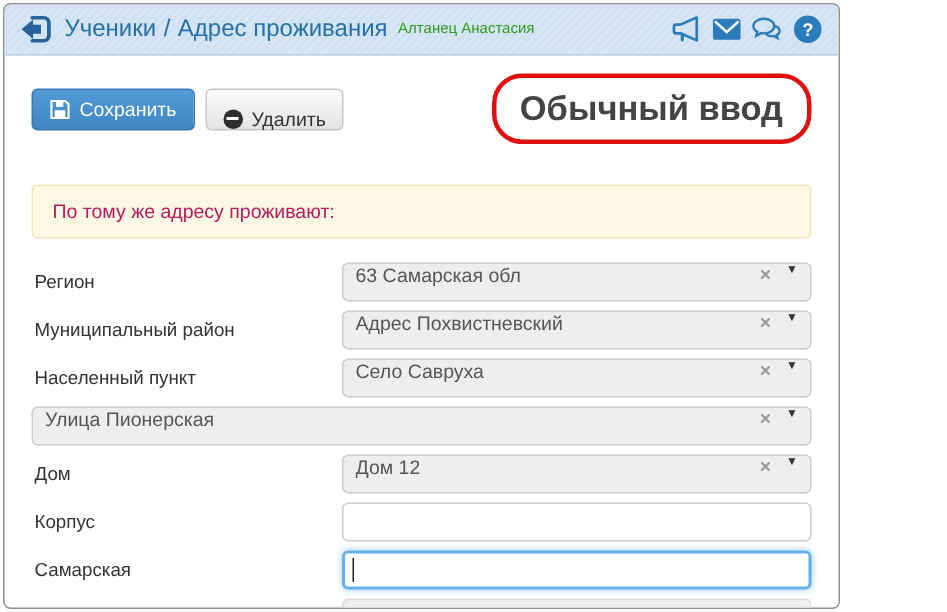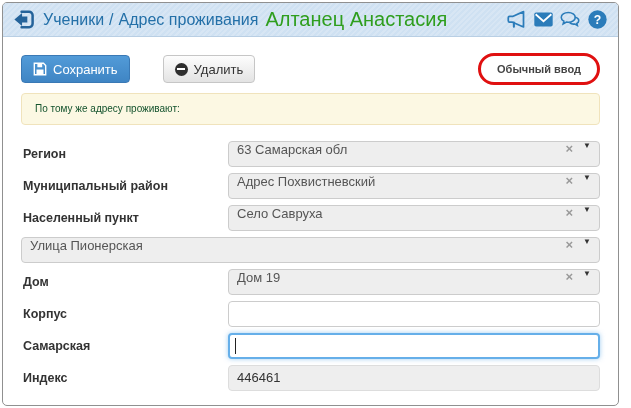--- a/index.html
+++ b/index.html
@@ -2,68 +2,68 @@
 <html lang="ru"><head>
 <meta charset="utf-8">
 <style>
   * { margin:0; padding:0; box-sizing:border-box; }
   html,body { background:#fff; font-family:"Liberation Sans","DejaVu Sans",sans-serif; }
   .page {
     position:relative; width:631px; height:408px; background:#fff;
     padding:2px;
   }
   .frame {
-    width:617px; height:404px; border:1px solid #909090; border-radius:5px;
+    width:558px; height:404px; border:1px solid #909090; border-radius:5px;
     background:#fff; overflow:hidden;
   }
   
   .header {
     height:34px; background:#cfe1f2;
     background-image:repeating-linear-gradient(135deg, rgba(255,255,255,.18) 0 2px, rgba(0,0,0,0) 2px 4px);
     border-bottom:1px solid #b9cfe4;
     display:flex; align-items:center; padding:0 10px 0 8px;
   }
   .back-btn { width:24px; height:24px; display:flex; align-items:center; justify-content:center; cursor:pointer; margin-right:8px; }
   .crumb { font-size:16px; color:#2470a8; display:flex; align-items:center; gap:5px; white-space:nowrap; }
   .crumb .sep { color:#2470a8; }
-  .student { font-size:20px; color:#2f9e1e; margin-left:7px; white-space:nowrap; }
+  .student { font-size:10px; color:#2f9e1e; margin-left:7px; white-space:nowrap; }
   .header-icons { margin-left:auto; display:flex; align-items:center; gap:5px; }
   .hicon { width:22px; height:22px; display:flex; align-items:center; justify-content:center; cursor:pointer; }
   
   .content { padding:0 18px; }
-  .toolbar { margin-top:12px; display:flex; align-items:center; min-height:40px;gap:26px; }
+  .toolbar { margin-top:12px; display:flex; align-items:center; min-height:40px; }
   .btn {
     display:inline-flex; align-items:center; gap:6px; height:28px; padding:0 11px;
     font-size:13px; border-radius:4px; cursor:pointer; line-height:1;
   }
   .btn-save {
     color:#fff; background:linear-gradient(#529bd8,#3f85c4); border:1px solid #3a79b5; font-weight:400;
   }
   .btn-delete {
-    color:#333; background:linear-gradient(#fdfdfd,#e3e3e3); border:1px solid #c6c6c6; margin-left:7px;
+    color:#333; background:linear-gradient(#fdfdfd,#e3e3e3); border:1px solid #c6c6c6; margin-left:7px;align-items:flex-end;
   }
   .minus-circle {
     width:13px; height:13px; border-radius:50%; background:#2e2e2e; position:relative; display:inline-block;
   }
   .minus-circle::after {
     content:""; position:absolute; left:2.5px; top:5.5px; width:8px; height:2px; background:#fff;
   }
   .mode-badge {
     margin-left:auto; border:3px solid #e01010; border-radius:20px; padding:7px 16px;
-    font-size:11px; font-weight:600; color:#444; cursor:pointer; white-space:nowrap;
+    font-size:23px; font-weight:600; color:#444; cursor:pointer; white-space:nowrap;
   }
   
   .alert {
-    margin-top:4px; background:#fcf8e3; border:1px solid #f0e3bc; border-radius:4px;
-    color:#14532d; font-size:10px; line-height:1.55; padding:7px 13px;
+    margin-top:27px; background:#fcf8e3; border:1px solid #f0e3bc; border-radius:4px;
+    color:#be185d; font-size:13px; line-height:1.55; padding:7px 13px;
   }
   
   .form { margin-top:16px; }
   .form-row { display:flex; align-items:center; margin-bottom:6px; }
-  .form-label { width:207px; flex:0 0 207px; font-size:12.5px; font-weight:bold; color:#333; padding-left:2px; }
+  .form-label { width:207px; flex:0 0 207px; font-size:12.5px; font-weight:normal; color:#333; padding-left:2px; }
   .field { flex:1; height:26px; position:relative; }
   .select-box {
     height:26px; background:#eee; border:1px solid #ccc; border-radius:4px;
     display:flex; align-items:flex-start; padding:0 8px; font-size:13px; color:#555; cursor:pointer;
   }
   .select-box .value { flex:1; overflow:hidden; white-space:nowrap; }
   .clear-x { color:#999; font-size:13px; font-weight:bold; margin-right:10px; cursor:pointer; line-height:1; }
   .caret { color:#333; font-size:8px; cursor:pointer; line-height:1; }
   .text-input {
     width:100%; height:26px; background:#fff; border:1px solid #ccc; border-radius:4px;
@@ -195,21 +195,21 @@
               <span class="clear-x">×</span>
               <span class="caret">▼</span>
             </div>
           </div>
         </div>
 
         <div class="form-row">
           <div class="form-label">Дом</div>
           <div class="field">
             <div class="select-box">
-              <span class="value">Дом 19</span>
+              <span class="value">Дом 12</span>
               <span class="clear-x">×</span>
               <span class="caret">▼</span>
             </div>
           </div>
         </div>
 
         <div class="form-row">
           <div class="form-label">Корпус</div>
           <div class="field">
             <input class="text-input" type="text" value="" style="">

